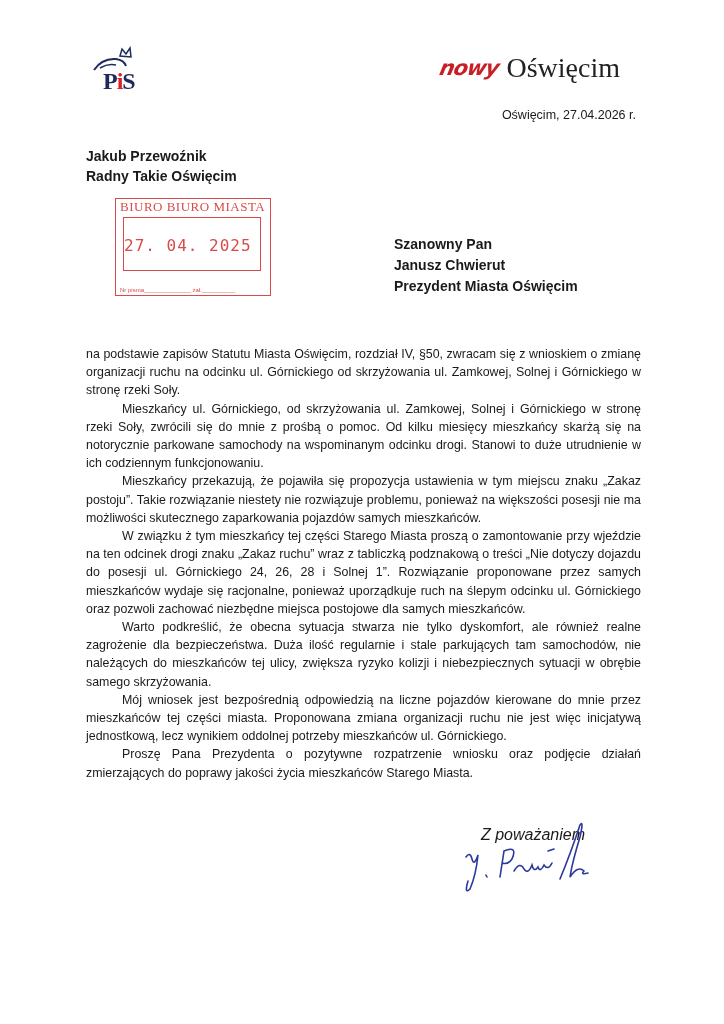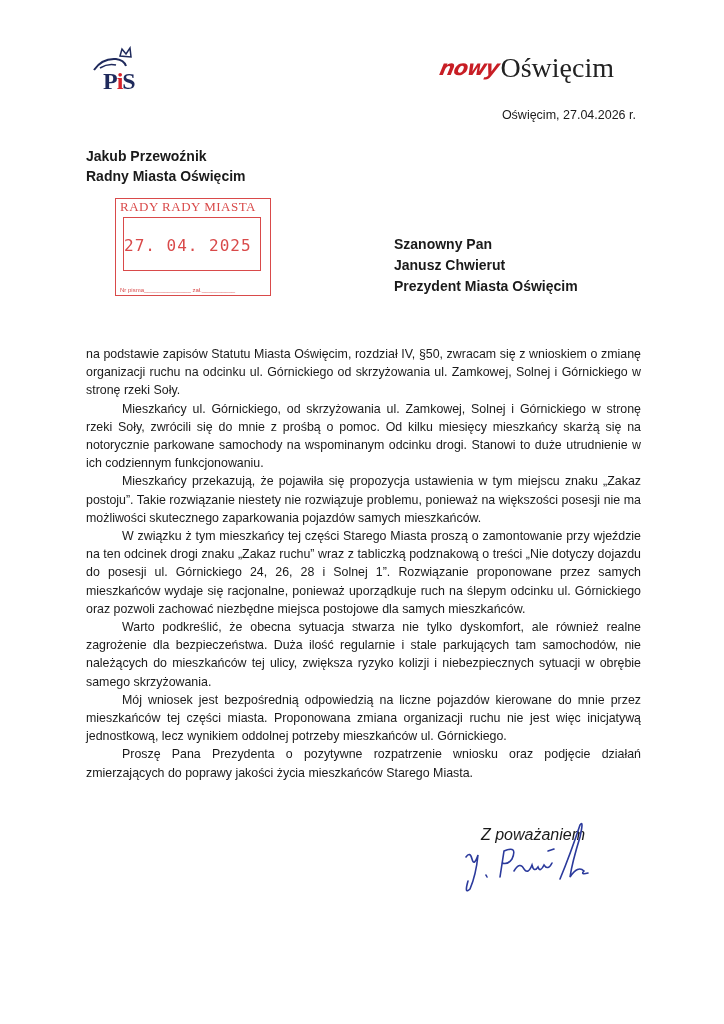--- a/index.html
+++ b/index.html
@@ -10,21 +10,21 @@
   
   .pis-logo { left:86px; top:46px; width:50px; height:50px; }
   .pis-text { position:absolute; left:0; top:22px; font-family:"Liberation Serif", serif;
               font-size:24px; font-weight:bold; color:#1f2a5c; letter-spacing:-1px;margin-left:17px; }
   .pis-text .i { color:#d8232a; }
 
   
   .nowy-logo { left:440px; top:50px; height:36px; display:flex; align-items:center; }
   .nowy-red { font-family:"DejaVu Sans", sans-serif; font-weight:bold; font-style:italic;
               color:#c81e25; font-size:21px; letter-spacing:-1px; transform:skewX(-12deg); }
-  .nowy-city { font-family:"Liberation Serif", serif; font-size:28px; color:#222; margin-left:2px; }
+  .nowy-city { font-family:"Liberation Serif", serif; font-size:28px; color:#222; margin-left:8px; }
 
   .date { right:88px; top:108px; font-size:12.5px; }
 
   .sender { left:86px; top:146px; font-size:14px; font-weight:bold; line-height:20px; }
 
   
   .stamp { left:115px; top:198px; width:156px; height:98px; border:1.5px solid #d94a4a; box-sizing:border-box; }
   .stamp-title { position:absolute; left:4px; top:0px; font-family:"Liberation Serif", serif;
                  font-size:13px; color:#d94a4a; letter-spacing:0.5px; white-space:nowrap; }
   .stamp-inner { position:absolute; left:7px; top:18px; width:136px; height:52px; border:1.2px solid #d94a4a; }
@@ -55,25 +55,25 @@
 
 <div class="abs nowy-logo">
   <span class="nowy-red">nowy</span>
   <span class="nowy-city">Oświęcim</span>
 </div>
 
 <div class="abs date">Oświęcim, 27.04.2026 r.</div>
 
 <div class="abs sender">
   <div>Jakub Przewoźnik</div>
-  <div>Radny Miasta Oświęcim</div>
+  <div>Radny Takie Oświęcim</div>
 </div>
 
 <div class="abs stamp">
-  <div class="stamp-title">RADY RADY MIASTA</div>
+  <div class="stamp-title">BIURO BIURO MIASTA</div>
   <div class="stamp-inner">
     <div class="stamp-date">27. 04. 2025</div>
   </div>
   <div class="stamp-foot">Nr pisma______________ zał.__________</div>
 </div>
 
 <div class="abs recipient">
   <div>Szanowny Pan</div>
   <div>Janusz Chwierut</div>
   <div>Prezydent Miasta Oświęcim</div>

